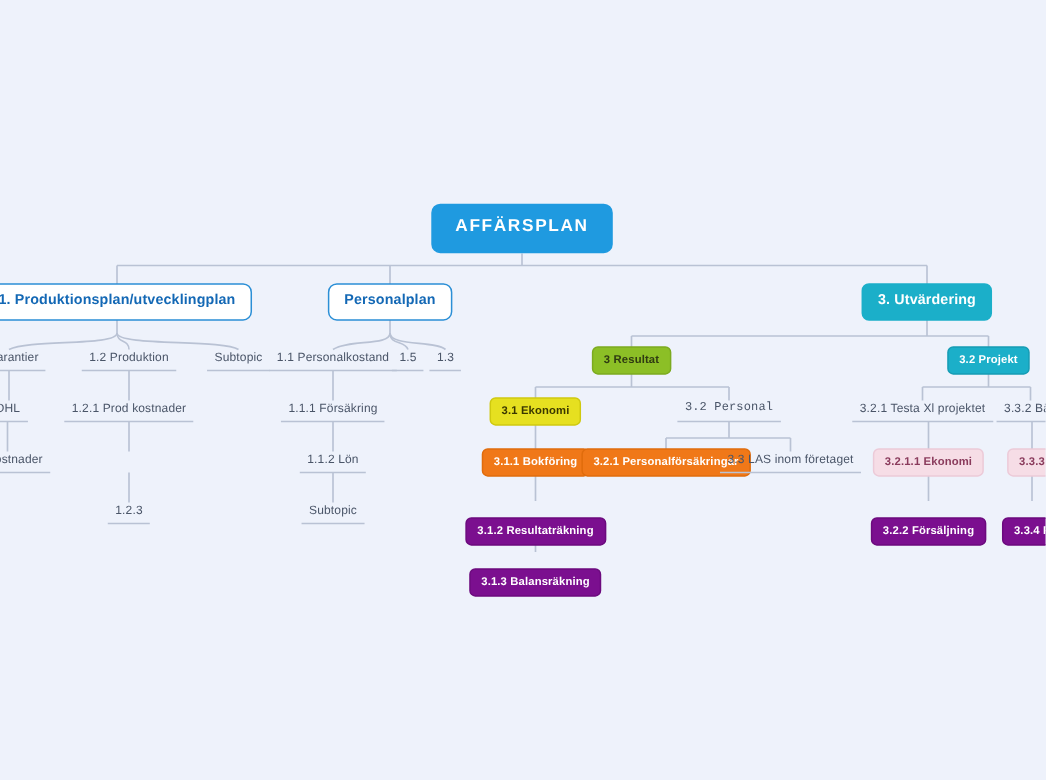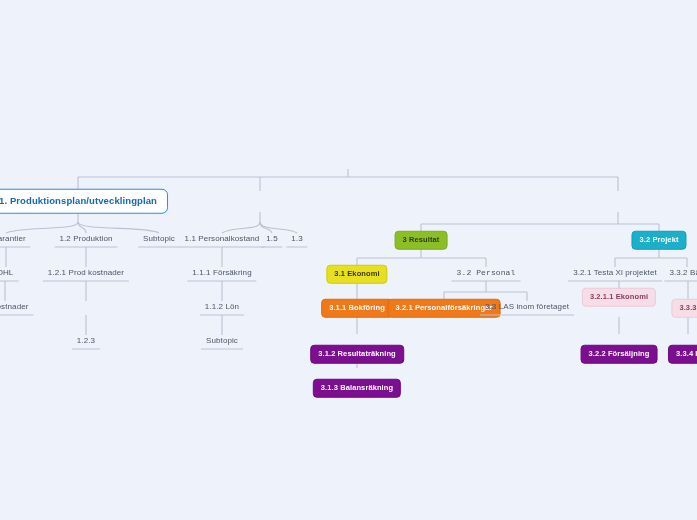--- a/index.html
+++ b/index.html
@@ -192,22 +192,25 @@
       <path d="M615,258 L615,267"></path>
       <path d="M687,258 L687,267"></path>
 
       <path d="M619,281 L619,300"></path>
       <path d="M619,317 L619,334"></path>
       <path d="M688,281 L688,300"></path>
       <path d="M688,317 L688,334"></path>
     </g>
   </svg>
 
+  <div class="node n-root" style="left:348px; top:152px;">AFFÄRSPLAN</div>
 
   <div class="node n-out" style="left:78px; top:201px;">1. Produktionsplan/utvecklingplan</div>
+  <div class="node n-out" style="left:260px; top:201px;">Personalplan</div>
+  <div class="node n-teal" style="left:618px; top:201px;">3. Utvärdering</div>
 
   <div class="node n-plain" style="left:6px; top:240px;">...garantier</div>
   <div class="node n-plain" style="left:86px; top:240px;">1.2 Produktion</div>
   <div class="node n-plain" style="left:159px; top:240px;">Subtopic</div>
   <div class="node n-plain" style="left:222px; top:240px;">1.1 Personalkostand</div>
   <div class="node n-plain" style="left:272px; top:240px;">1.5</div>
   <div class="node n-plain" style="left:297px; top:240px;">1.3</div>
   <div class="node n-green" style="left:421px; top:240px;">3 Resultat</div>
   <div class="node n-teal2" style="left:659px; top:240px;">3.2 Projekt</div>
 
@@ -217,21 +220,21 @@
   <div class="node n-yellow" style="left:357px; top:274px;">3.1 Ekonomi</div>
   <div class="node n-plain" style="left:486px; top:274px;font-family:Liberation Mono, monospace;">3.2 Personal</div>
   <div class="node n-plain" style="left:615px; top:274px;">3.2.1 Testa Xl projektet</div>
   <div class="node n-plain" style="left:687px; top:274px;">3.3.2 Bätt</div>
 
   <div class="node n-plain" style="left:7px; top:308px;">...kostnader</div>
   <div class="node n-plain" style="left:222px; top:308px;">1.1.2 Lön</div>
   <div class="node n-orange" style="left:357px; top:308px;">3.1.1 Bokföring</div>
   <div class="node n-orange" style="left:444px; top:308px;">3.2.1 Personalförsäkringar</div>
   <div class="node n-plain" style="left:527px; top:308px;">3.3 LAS inom företaget</div>
-  <div class="node n-pink" style="left:619px; top:297px;">3.2.1.1 Ekonomi</div>
+  <div class="node n-pink" style="left:619px; top:308px;">3.2.1.1 Ekonomi</div>
   <div class="node n-pink" style="left:688px; top:308px;">3.3.3</div>
 
   <div class="node n-plain" style="left:86px; top:342px;">1.2.3</div>
   <div class="node n-plain" style="left:222px; top:342px;">Subtopic</div>
   <div class="node n-purple" style="left:357px; top:342px;">3.1.2 Resultaträkning</div>
   <div class="node n-purple" style="left:619px; top:342px;">3.2.2 Försäljning</div>
   <div class="node n-purple" style="left:688px; top:342px;">3.3.4 F</div>
 
   <div class="node n-purple" style="left:357px; top:376px;">3.1.3 Balansräkning</div>
 

